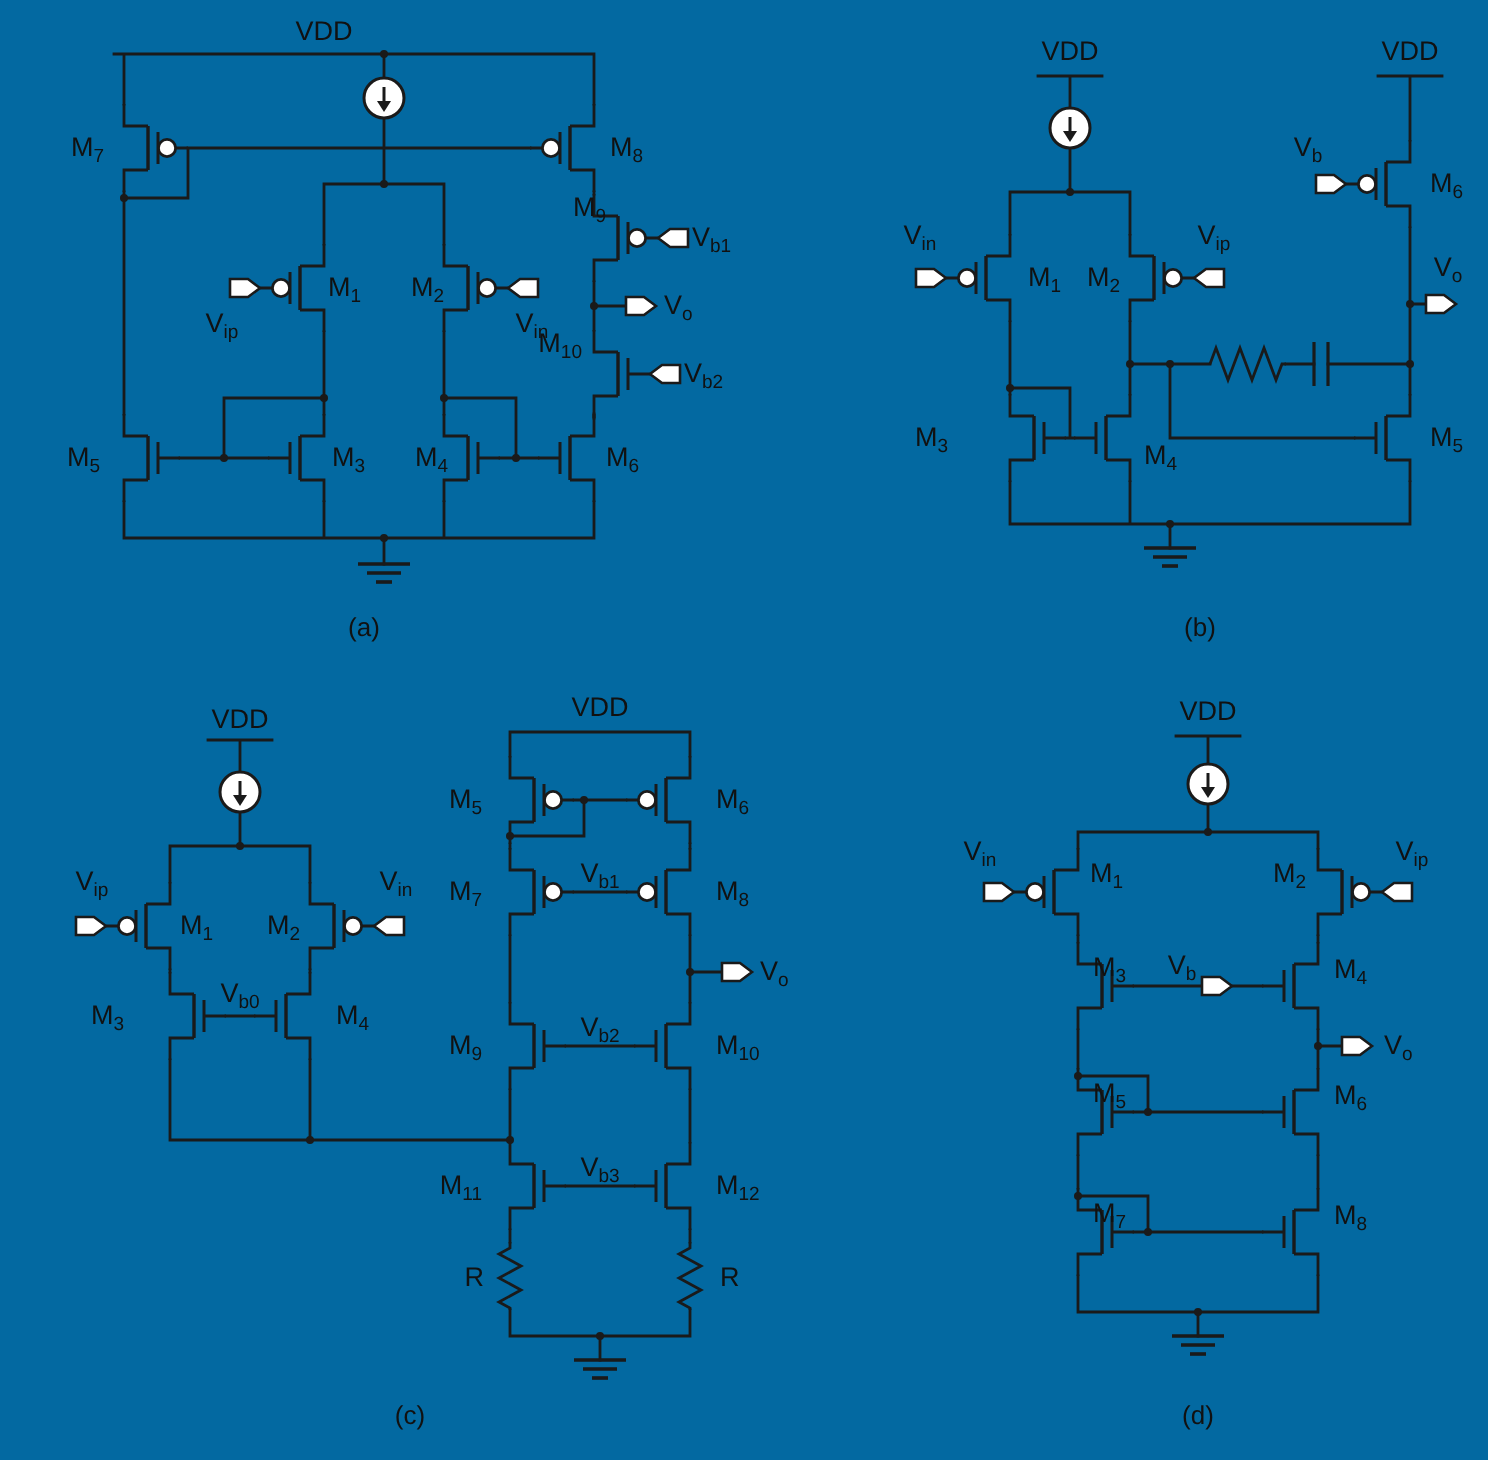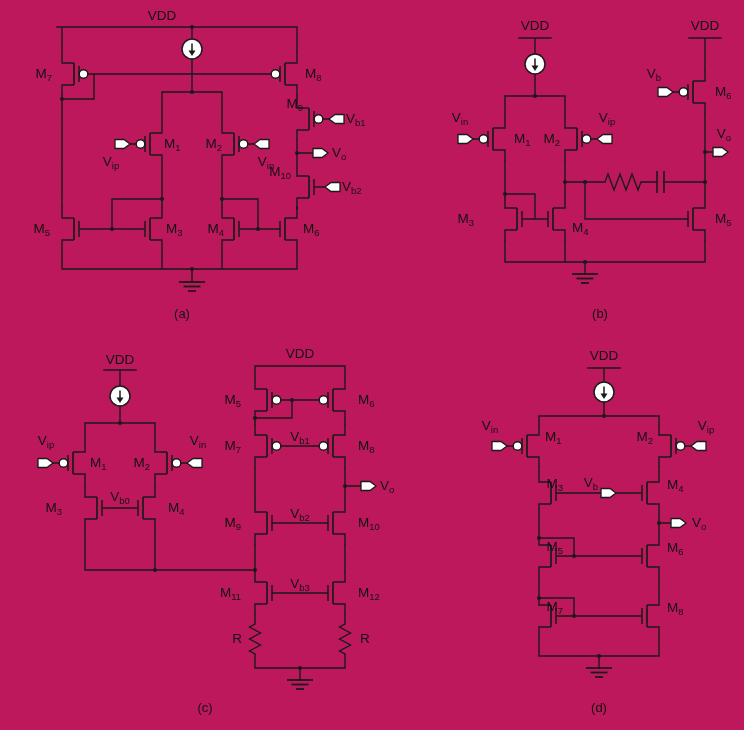--- a/index.html
+++ b/index.html
@@ -1,17 +1,17 @@
 <!DOCTYPE html>
 <html><head>
 <meta charset="utf-8">
 <style>
   html,body{margin:0;padding:0;}
   body{width:744px;height:730px;background:#ffffff;font-family:"Liberation Sans",sans-serif;}
-  .fig{position:relative;width:744px;height:730px;background:#be185d;}
+  .fig{position:relative;width:744px;height:730px;background:#0369a1;}
   svg.circ{position:absolute;overflow:visible;}
   #svg-a{left:12px;top:4px;}
   #svg-b{left:400px;top:4px;}
   #svg-c{left:10px;top:338px;}
   #svg-d{left:424px;top:338px;}
   .wire{stroke:#1a1a1a;stroke-width:1.4;fill:none;stroke-linecap:square;}
   .dot{fill:#1a1a1a;stroke:none;}
   .rz{stroke:#1a1a1a;stroke-width:1.4;fill:none;}
   .cap-plate{stroke:#1a1a1a;stroke-width:1.6;}
   text{fill:#111;font-size:13.5px;font-family:"Liberation Sans",sans-serif;}

